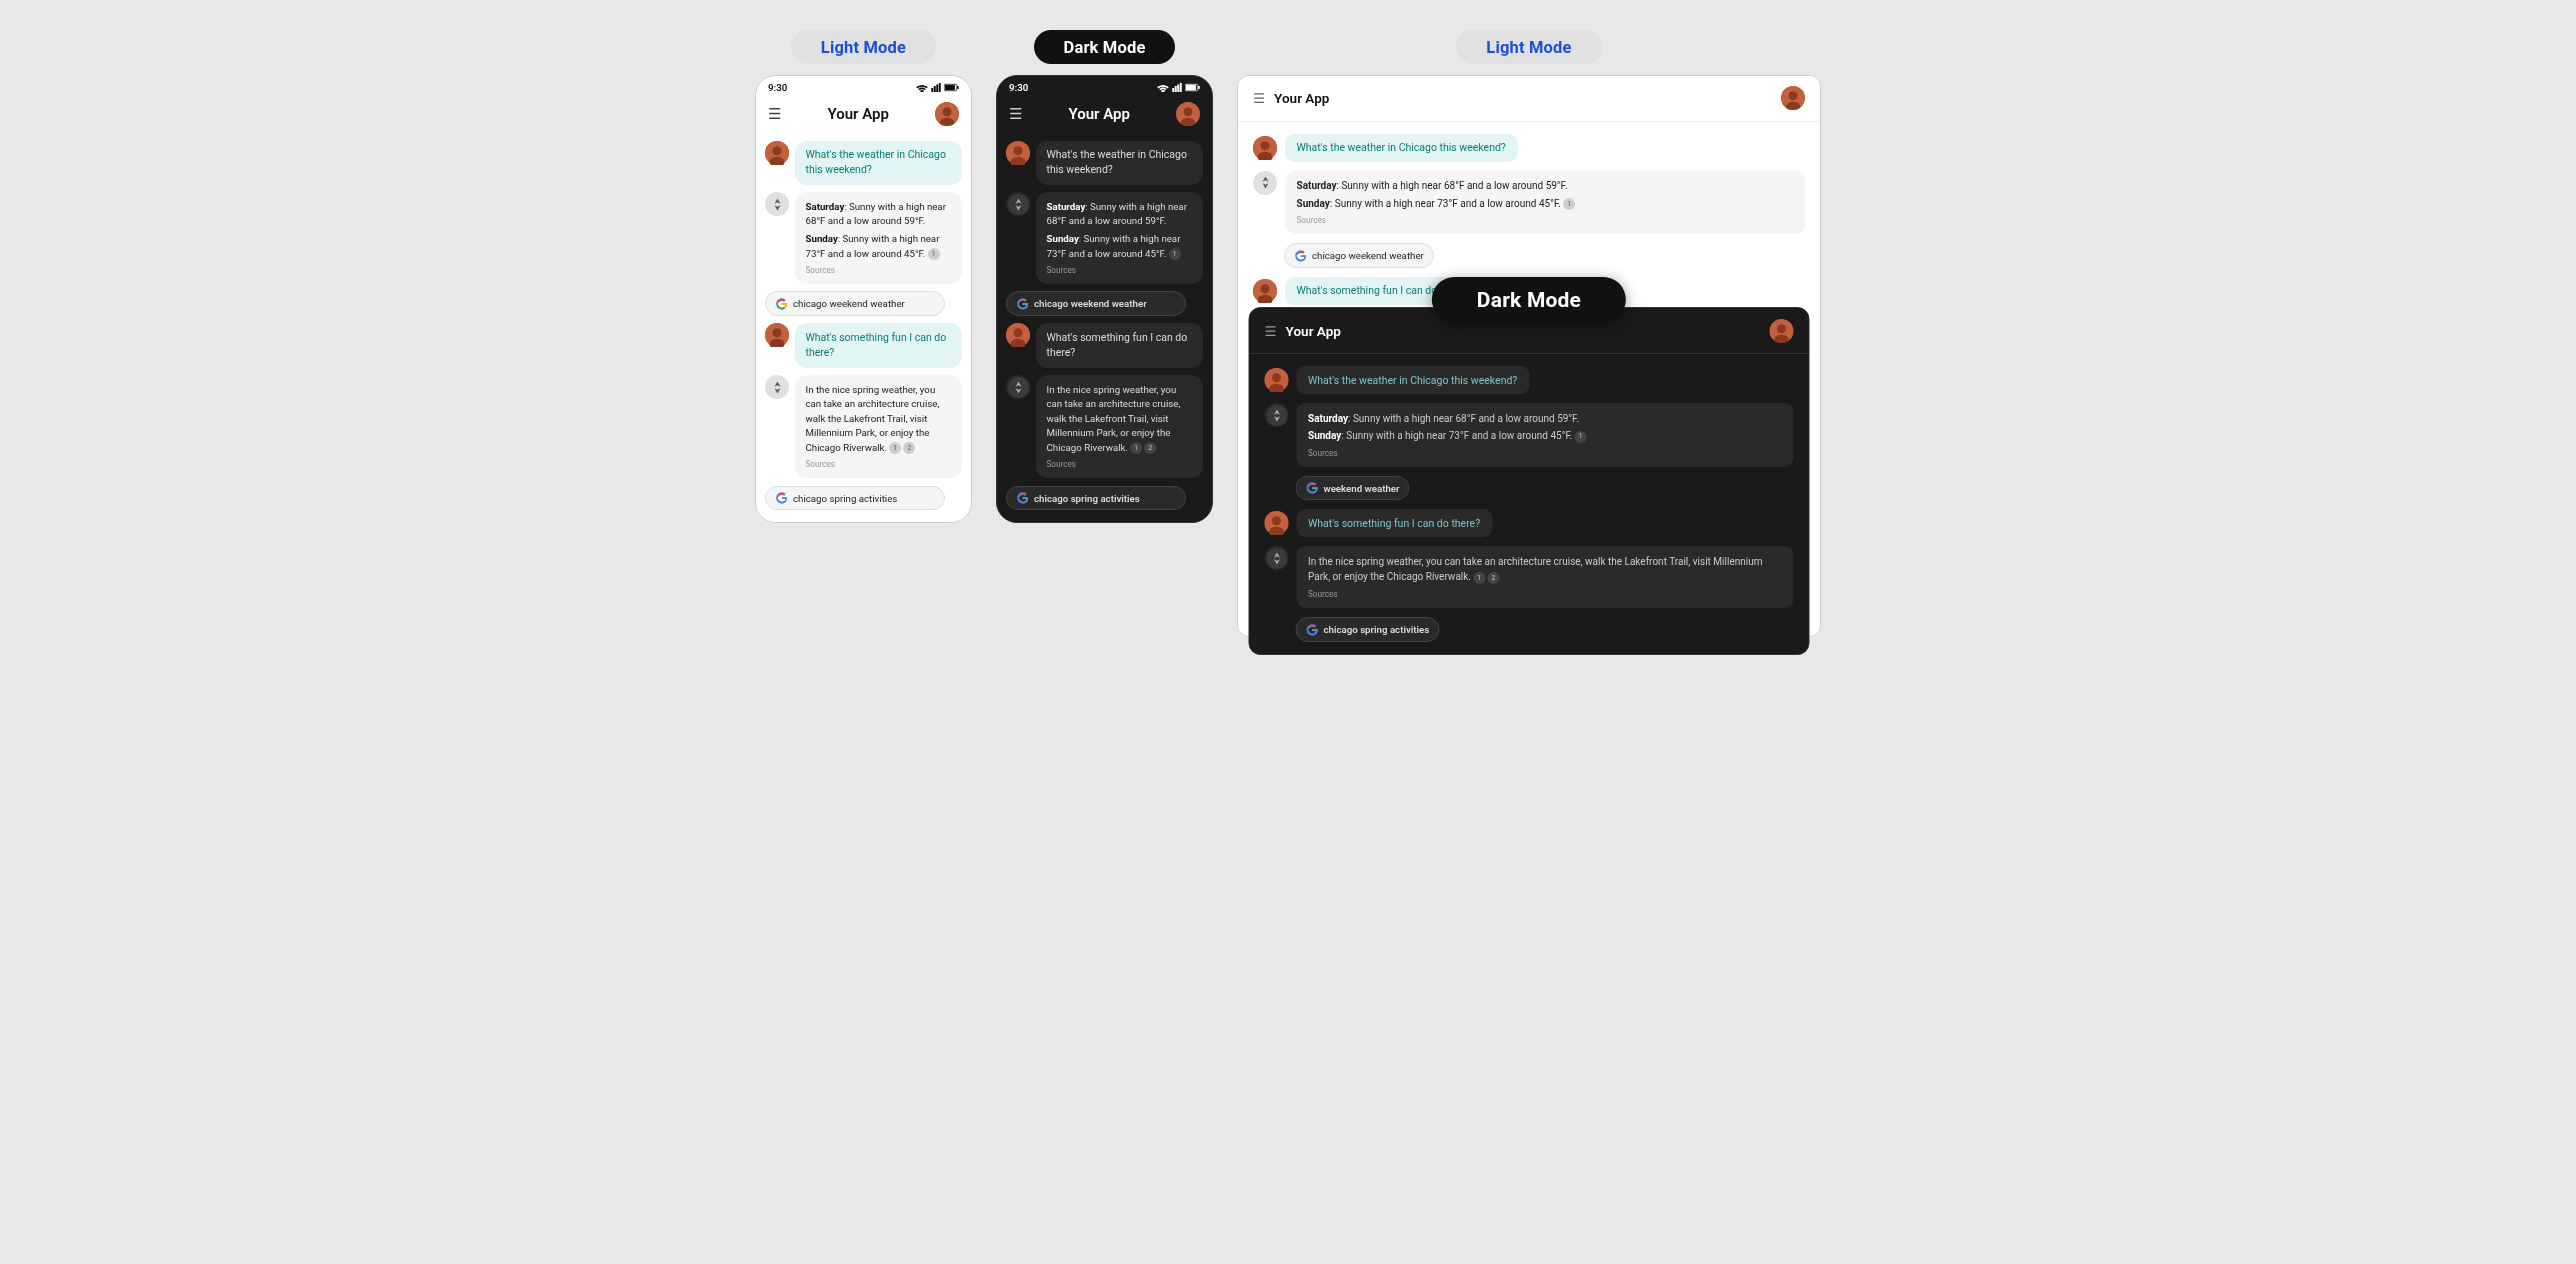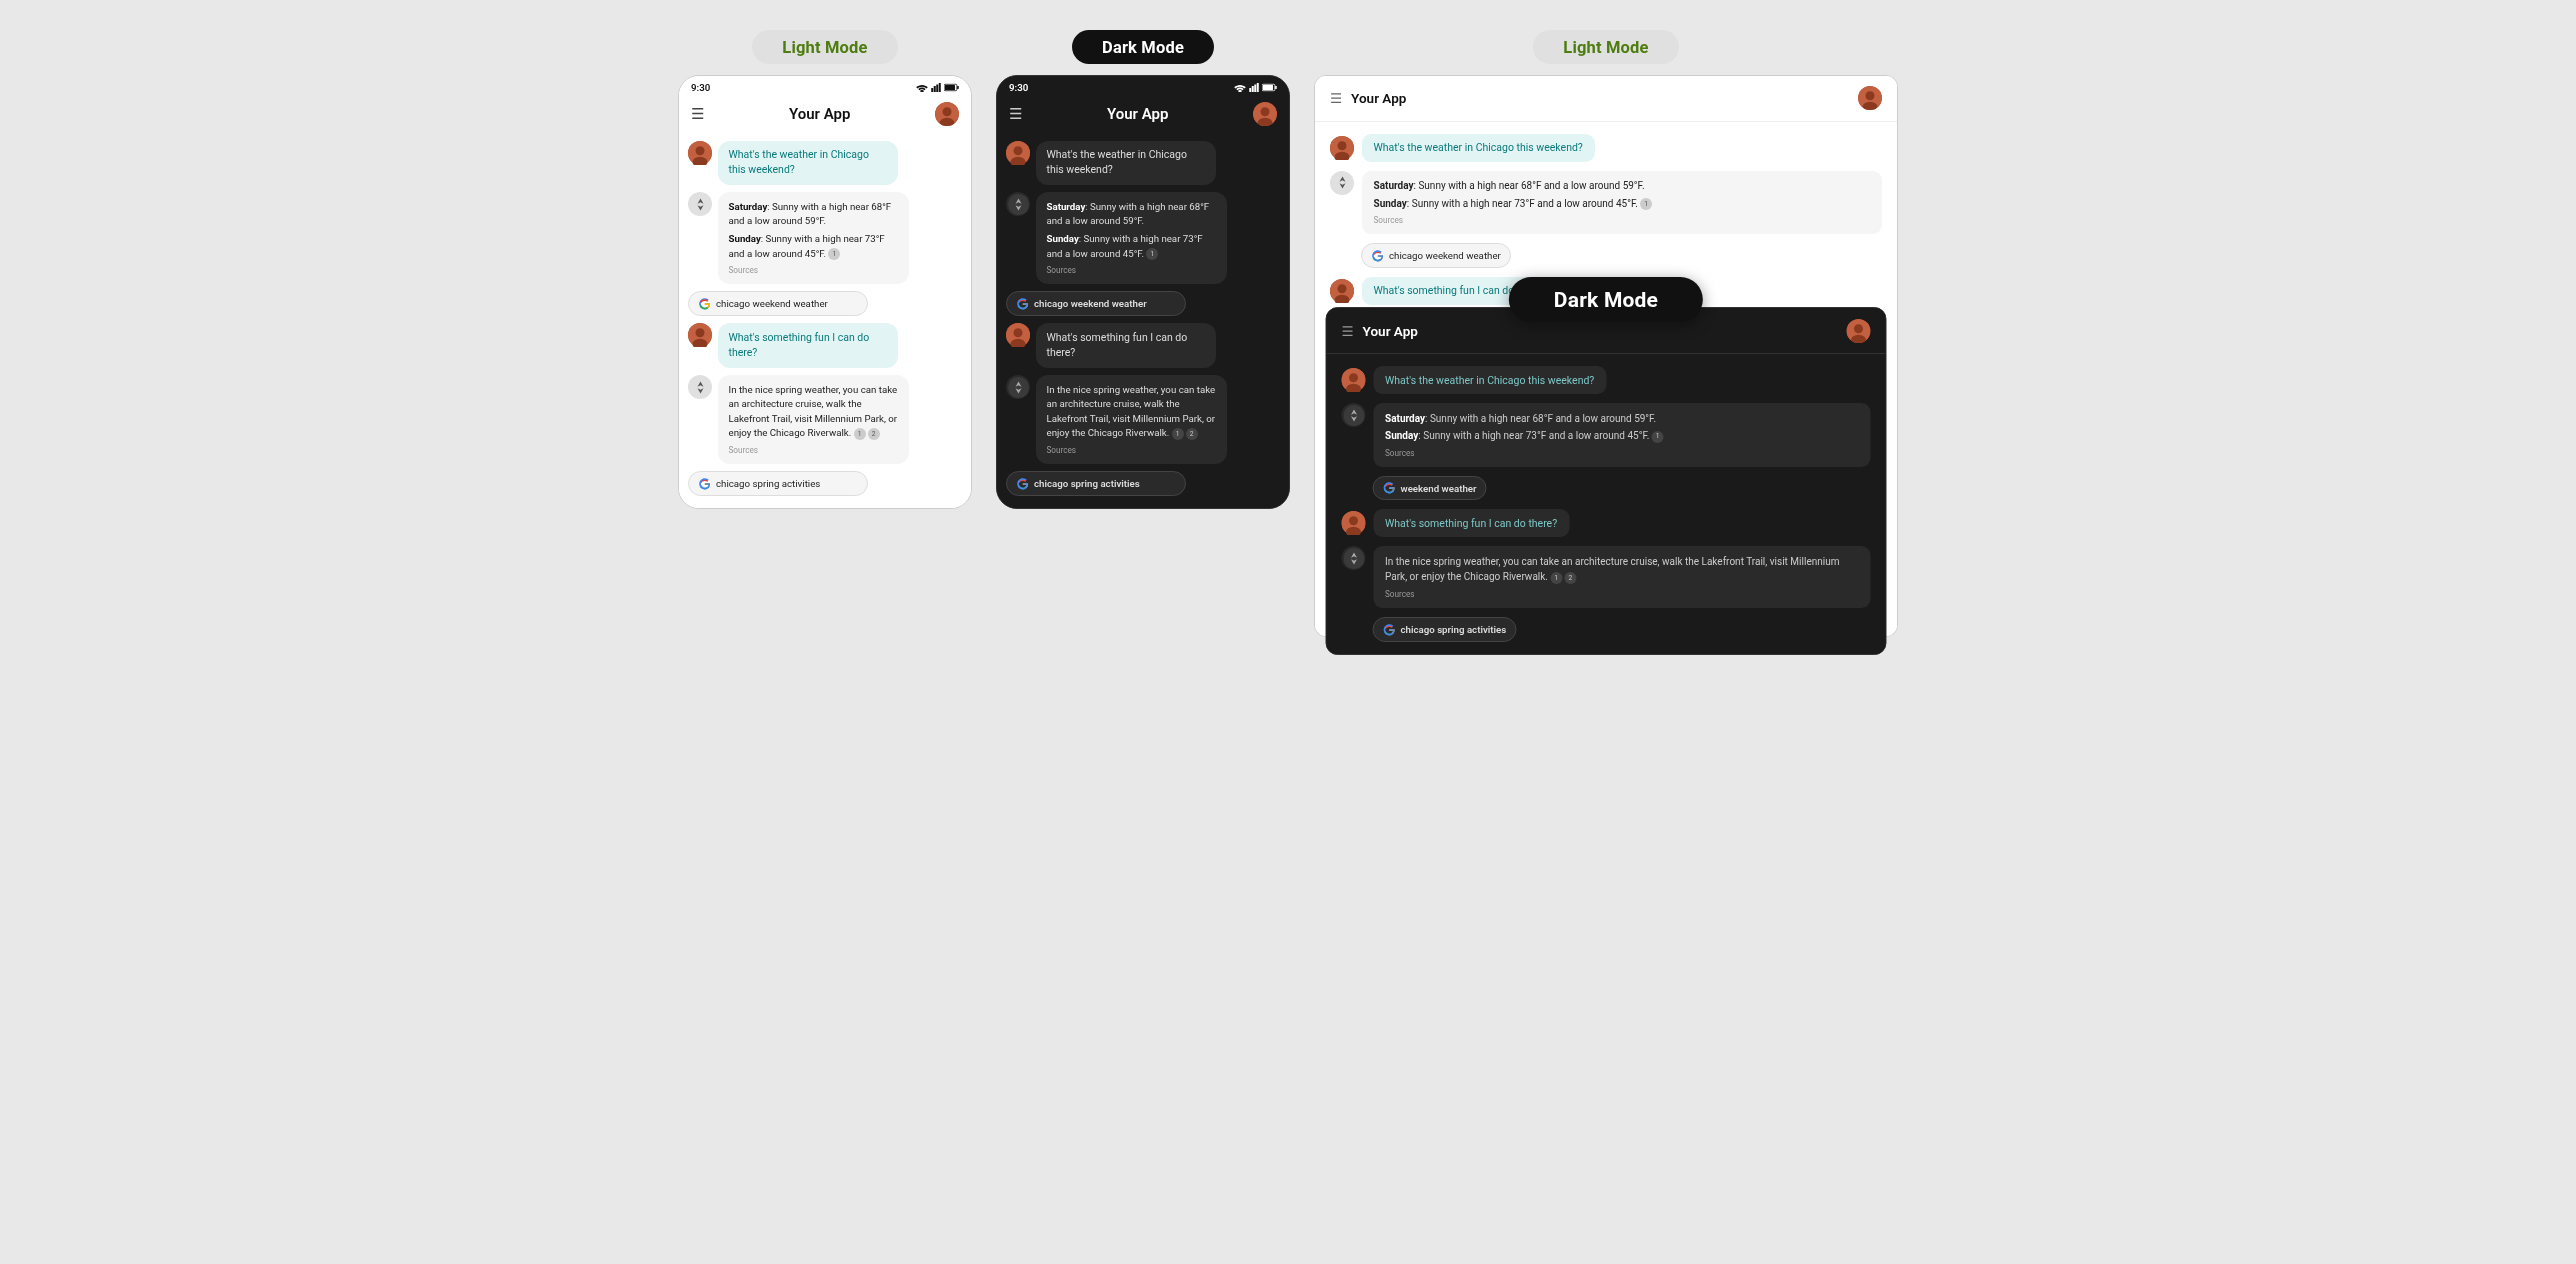--- a/index.html
+++ b/index.html
@@ -22,38 +22,38 @@
     }
     .mode-pill {
       border-radius: 37px;
       padding: 7.5px 30px;
       font-size: 16.5px;
       font-weight: 700;
       letter-spacing: 0.01em;
     }
     .mode-pill.light {
       background: #e0e0e0;
-      color: #4d7c0f;
+      color: #1d4ed8;
     }
     .mode-pill.dark {
       background: #111;
       color: #fff;
     }
 
     
     .phone-wrapper {
       display: flex;
       flex-direction: column;
       align-items: center;
     }
     .phone-frame {
       border-radius: 21px;
       overflow: hidden;
       border: 1.9px solid #ccc;
-      width: 294px;
+      width: 217px;
       background: #fff;
     }
     .phone-frame.dark-frame {
       background: #1a1a1a;
       border-color: #333;
     }
 
     
     .status-bar {
       display: flex;

